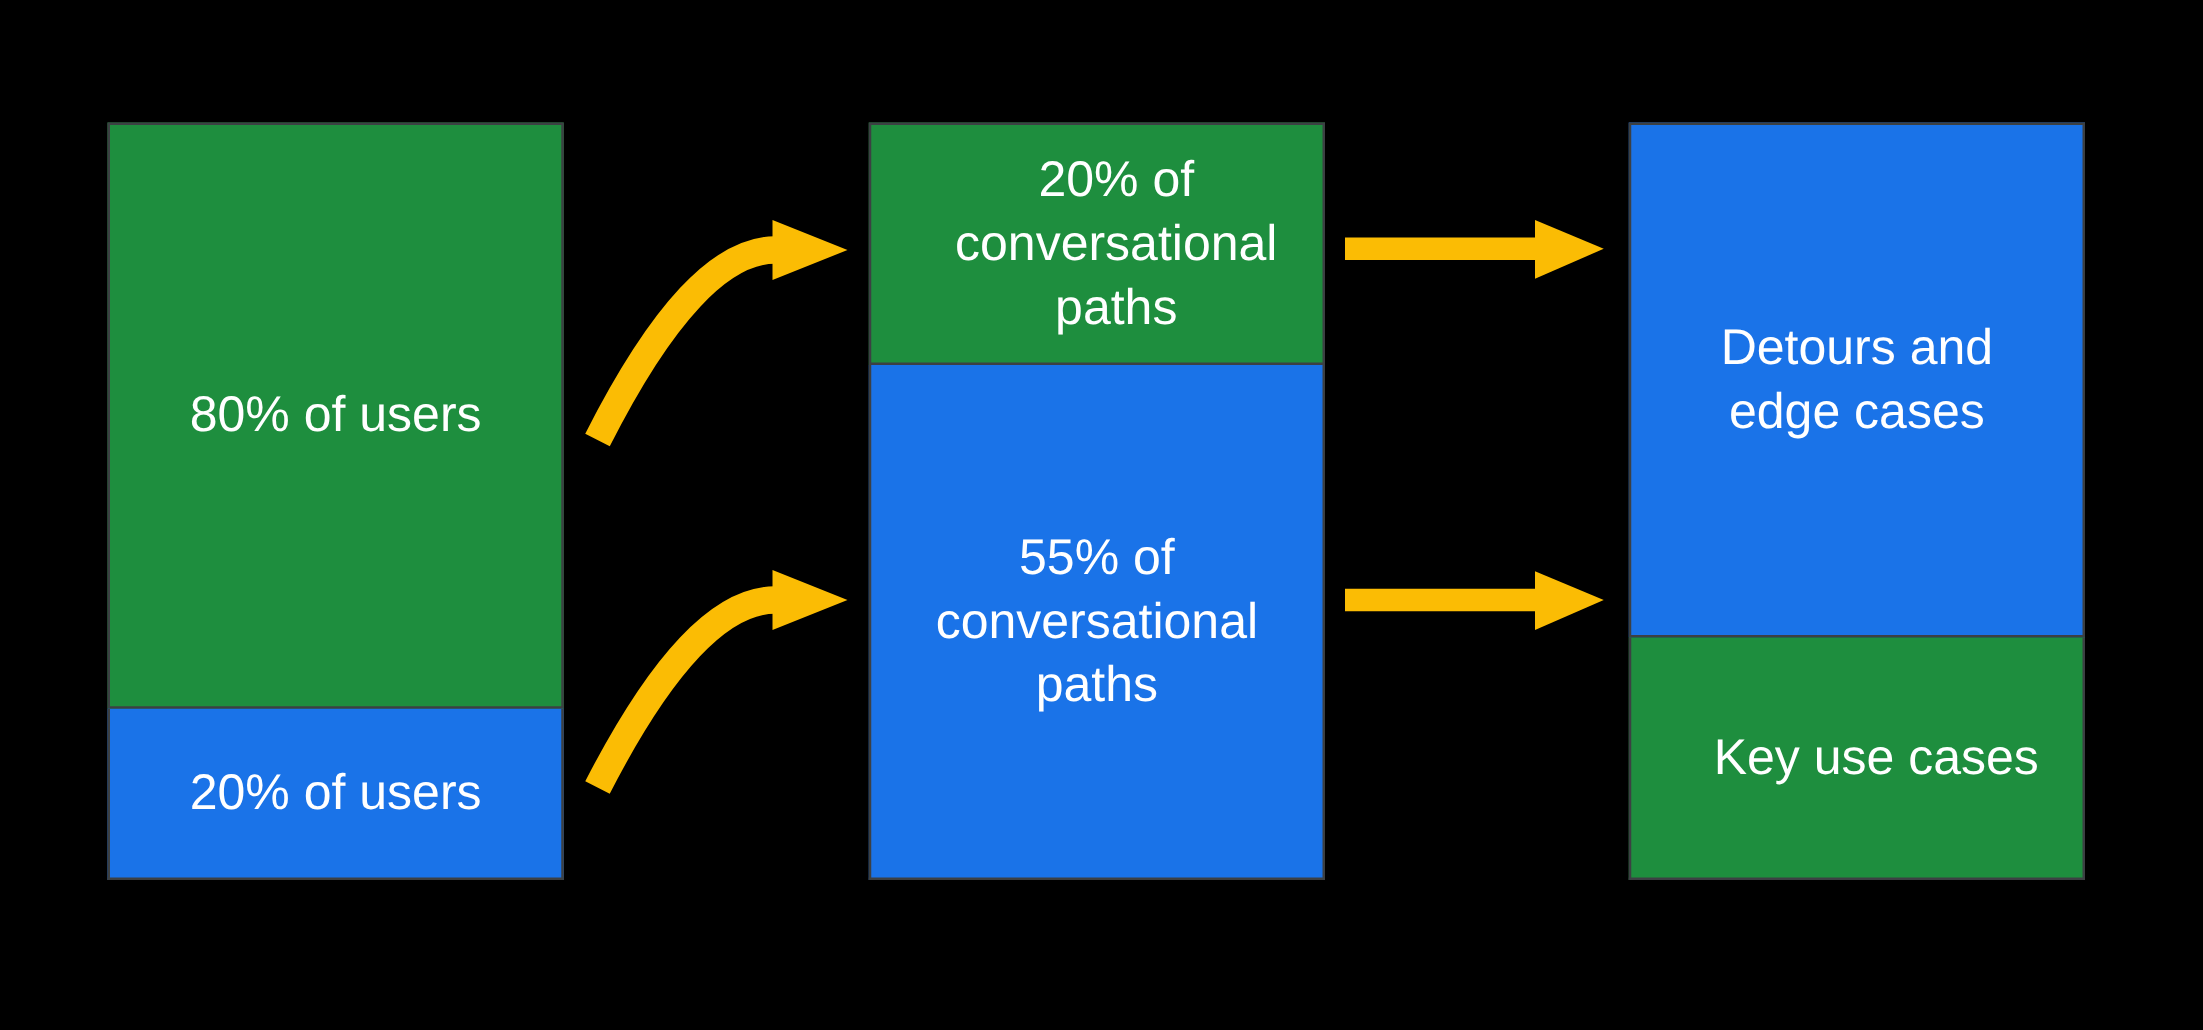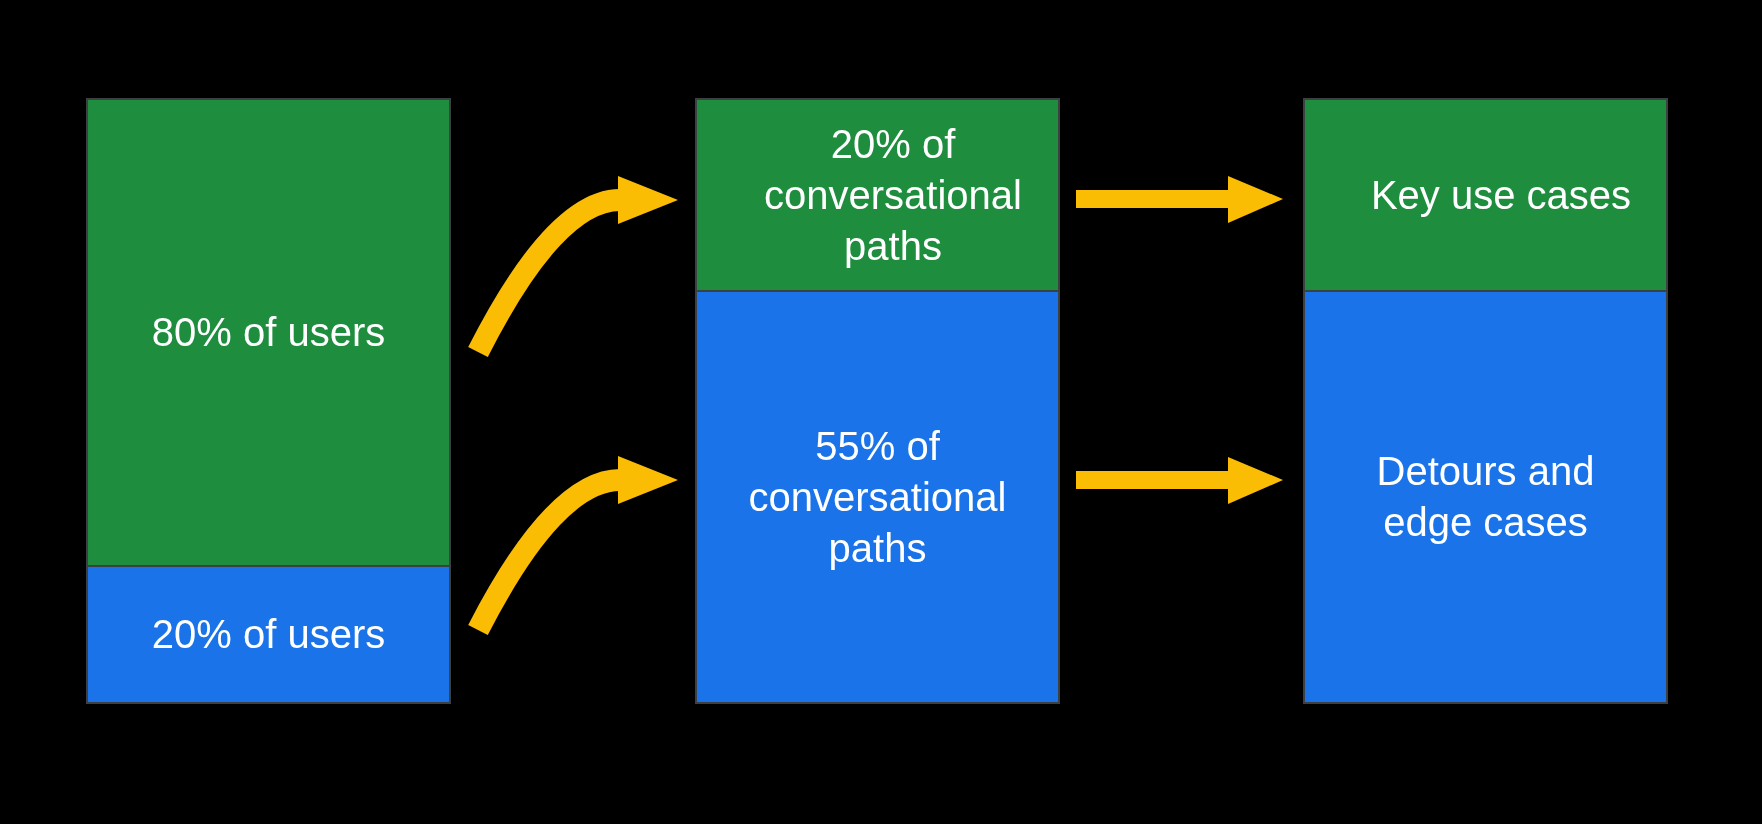--- a/index.html
+++ b/index.html
@@ -85,26 +85,26 @@
 paths</span>
     </div>
     <div class="segment blue">
       <span>55% of
 conversational
 paths</span>
     </div>
   </div>
 
   <div class="column col-cases">
-    <div class="segment green">
-      <span>Key use cases</span>
-    </div>
     <div class="segment blue">
       <span>Detours and
 edge cases</span>
+    </div>
+    <div class="segment green">
+      <span>Key use cases</span>
     </div>
   </div>
 
   <svg class="arrows" viewBox="0 0 1762 824" xmlns="http://www.w3.org/2000/svg">
     <g>
       <path class="arrow-shaft" d="M 478 352 Q 555 200 620 200"></path>
       <polygon class="arrow-head" points="618,176 678,200 618,224"></polygon>
     </g>
     <g>
       <path class="arrow-shaft" d="M 478 630 Q 555 480 620 480"></path>

